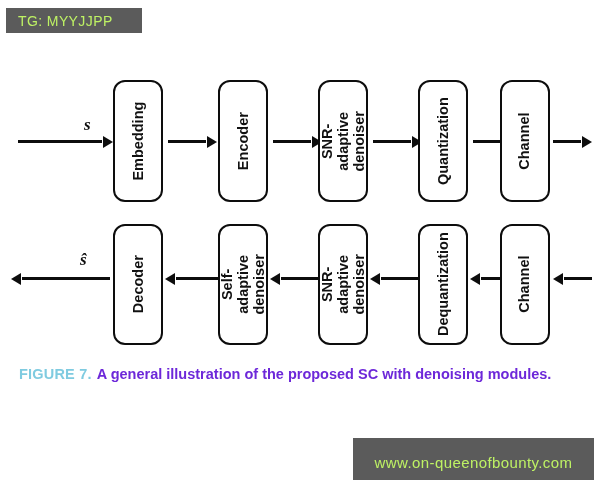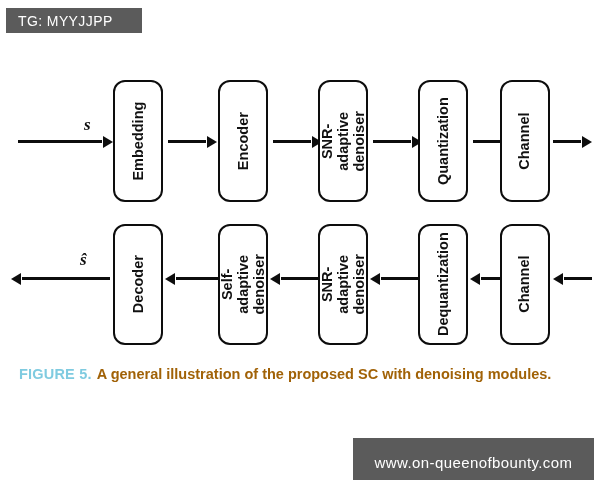--- a/index.html
+++ b/index.html
@@ -13,21 +13,21 @@
     position: relative;
     overflow: hidden;
     font-family: "Liberation Sans", sans-serif;
     background: #ffffff;
   }
 
   
   .badge {
     position: absolute;
     background: #5b5b5b;
-    color: #ffffff;
+    color: #bef264;
     font-family: "Liberation Sans", sans-serif;
     letter-spacing: 0.4px;
     display: flex;
     align-items: center;
     justify-content: center;
     white-space: nowrap;
   }
   #tg-badge {
     left: 6px;
     top: 8px;
@@ -127,21 +127,21 @@
     font-weight: bold;
     color: #111111;
     white-space: nowrap;
   }
   #caption .fig-num {
     color: #7fcbe0;
     font-weight: bold;
     letter-spacing: 0.2px;
   }
   #caption .cap-text {
-    color: #a16207;
+    color: #6d28d9;
     margin-left: 5px;
   }
 
   #csdn-watermark {
     position: absolute;
     left: 489px;
     top: 394px;
     font-family: "Liberation Sans", sans-serif;
     font-size: 11px;
     color: #d6d6d6;
@@ -213,19 +213,19 @@
 
   <div class="arrow left" style="left:481px; top:277px; width:38px;"></div>
 
   <div class="fig-box" style="left:500px; top:224px; width:50px; height:121px;">
     <span class="vtext">Channel</span>
   </div>
 
   <div class="arrow left" style="left:564px; top:277px; width:28px;"></div>
 
   <div id="caption">
-    <span class="fig-num">FIGURE 5.</span><span class="cap-text">A general illustration of the proposed SC with denoising modules.</span>
+    <span class="fig-num">FIGURE 7.</span><span class="cap-text">A general illustration of the proposed SC with denoising modules.</span>
   </div>
 
 </div>
 
 <div class="badge" id="tg-badge">TG: MYYJJPP</div>
 <div class="badge" id="site-badge">www.on-queenofbounty.com</div>
 
 </body></html>

